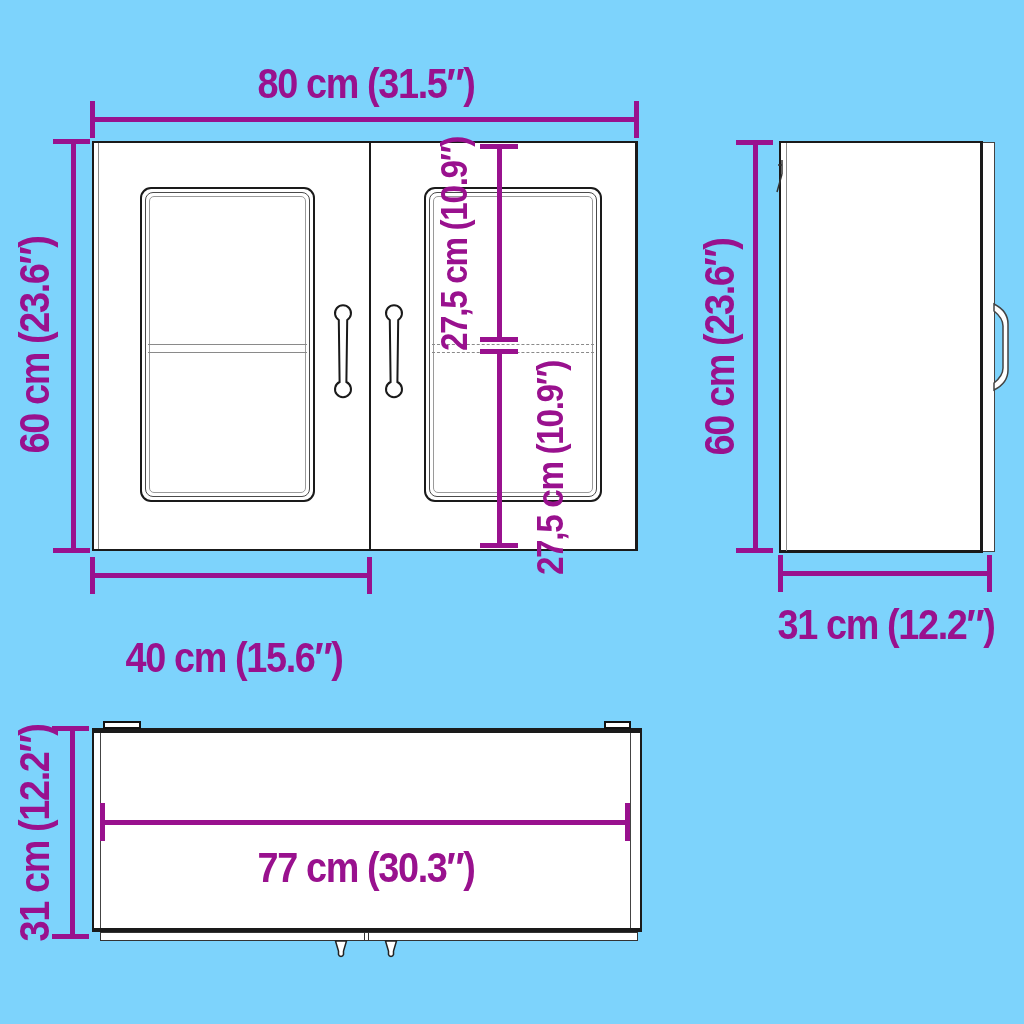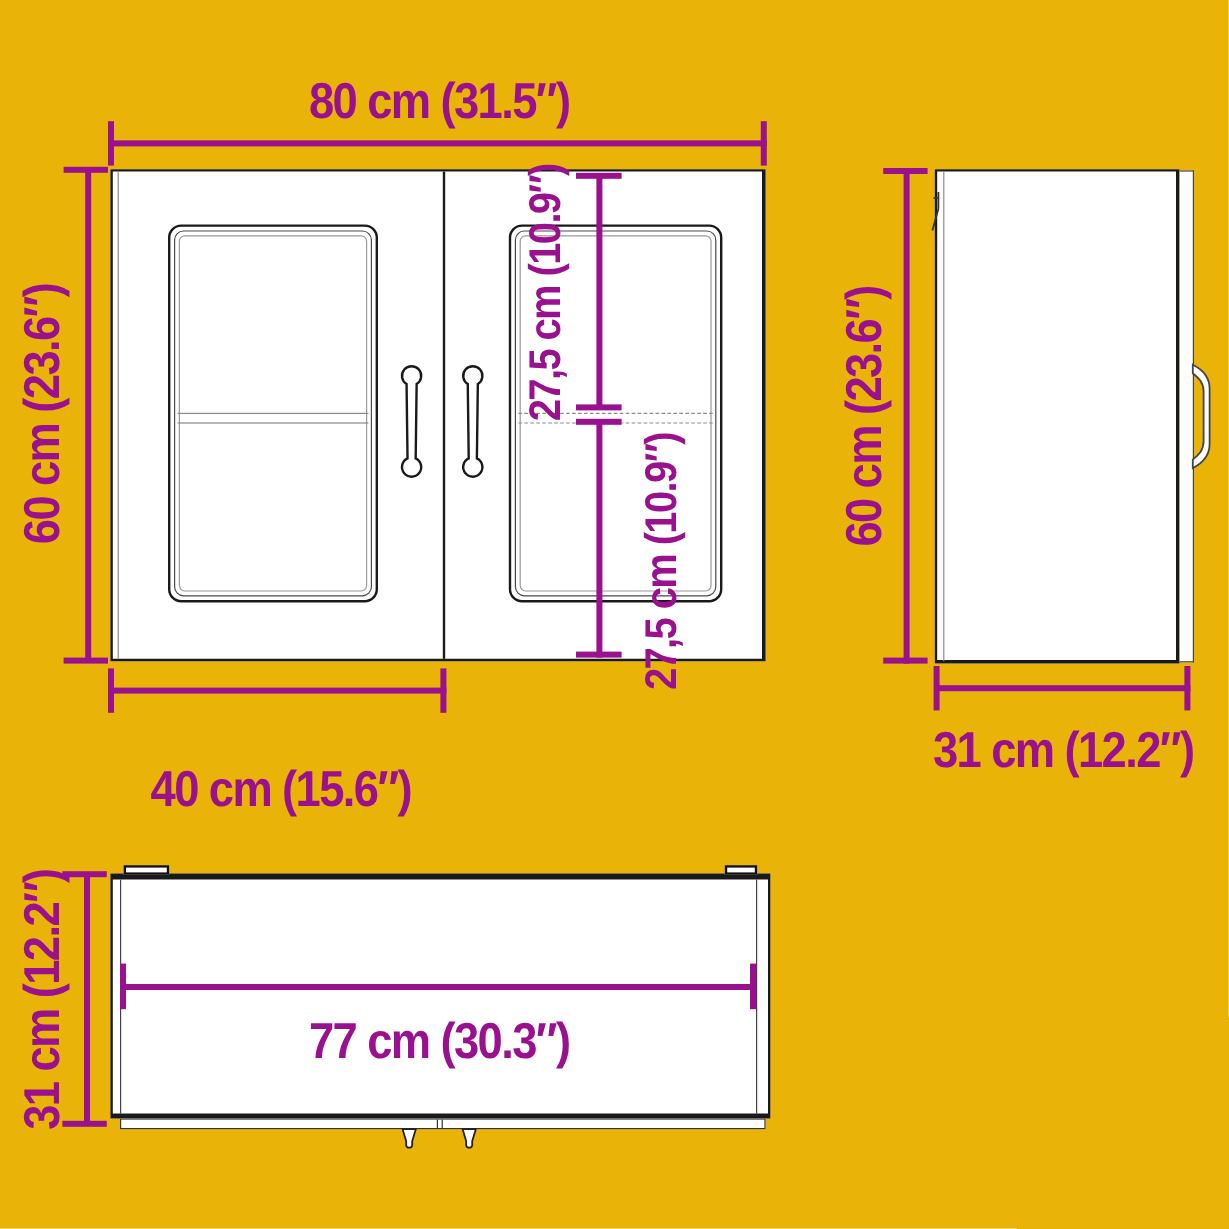--- a/index.html
+++ b/index.html
@@ -1,16 +1,16 @@
 <!DOCTYPE html>
 <html><head>
 <meta charset="utf-8">
 <style>
   html,body{margin:0;padding:0;background:#fff;}
-  #stage{position:relative;width:1024px;height:1024px;background:#eab308;overflow:hidden;
+  #stage{position:relative;width:1024px;height:1024px;background:#7dd3fc;overflow:hidden;
          font-family:"Liberation Sans","DejaVu Sans",sans-serif;}
   
   .ml{position:absolute;background:#99118E;}
   .dimlabel{position:absolute;color:#99118E;font-weight:bold;font-size:42px;
             letter-spacing:-1.5px;white-space:nowrap;}
   .dl-h{transform:translate(-50%,-50%) scaleX(.9);}
   .dl-v{transform:translate(-50%,-50%) rotate(-90deg) scaleX(.9);}
   .small{font-size:37px;}
   
   .bl{position:absolute;background:#1a1a1a;}

